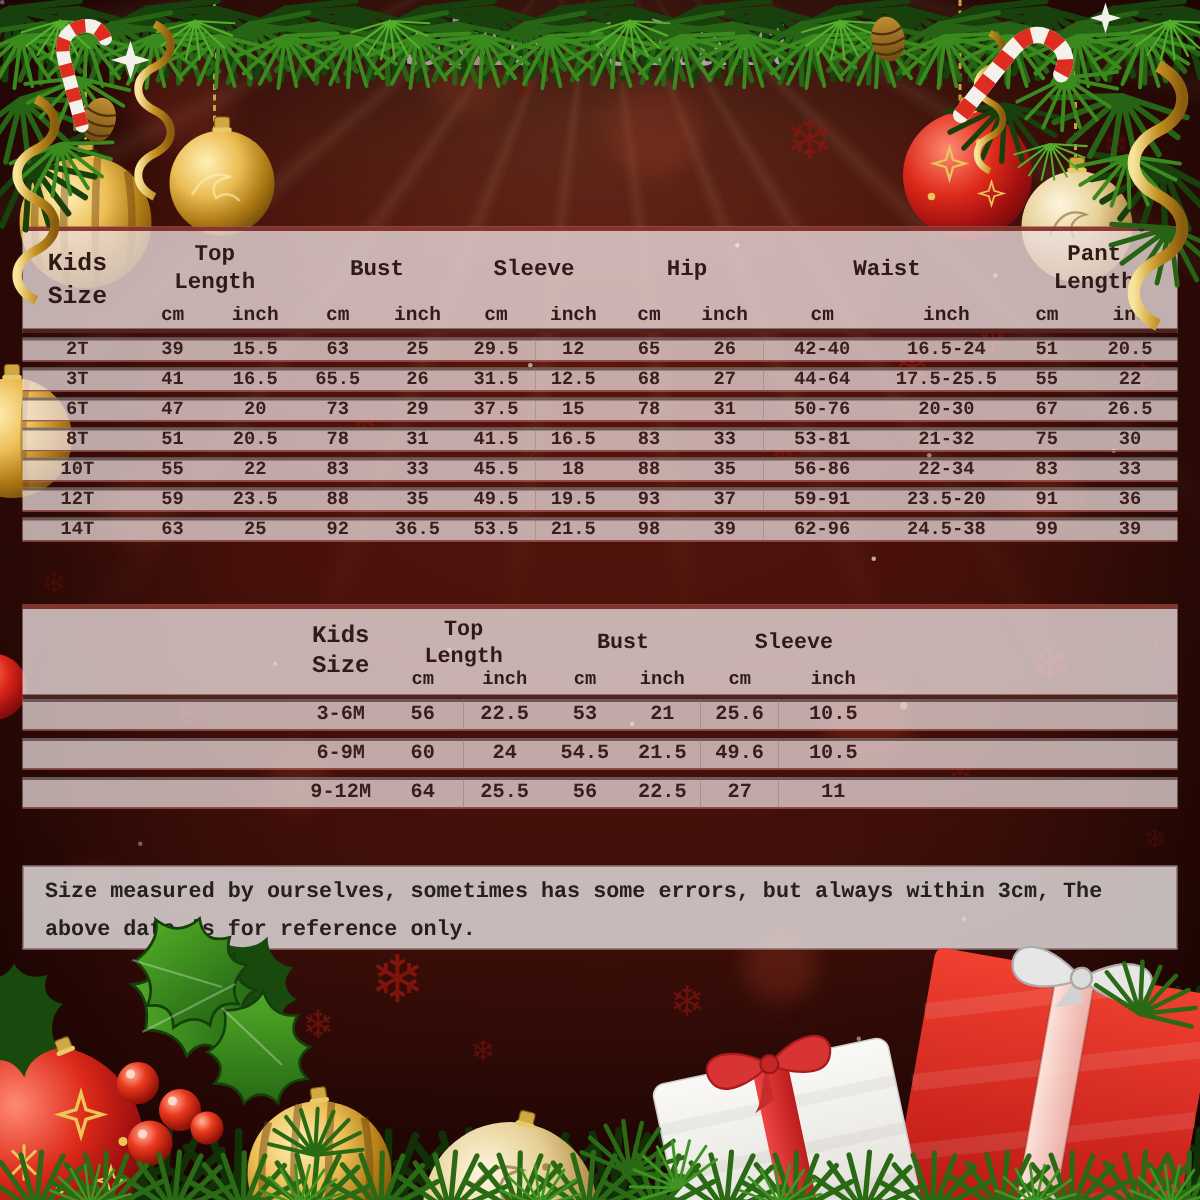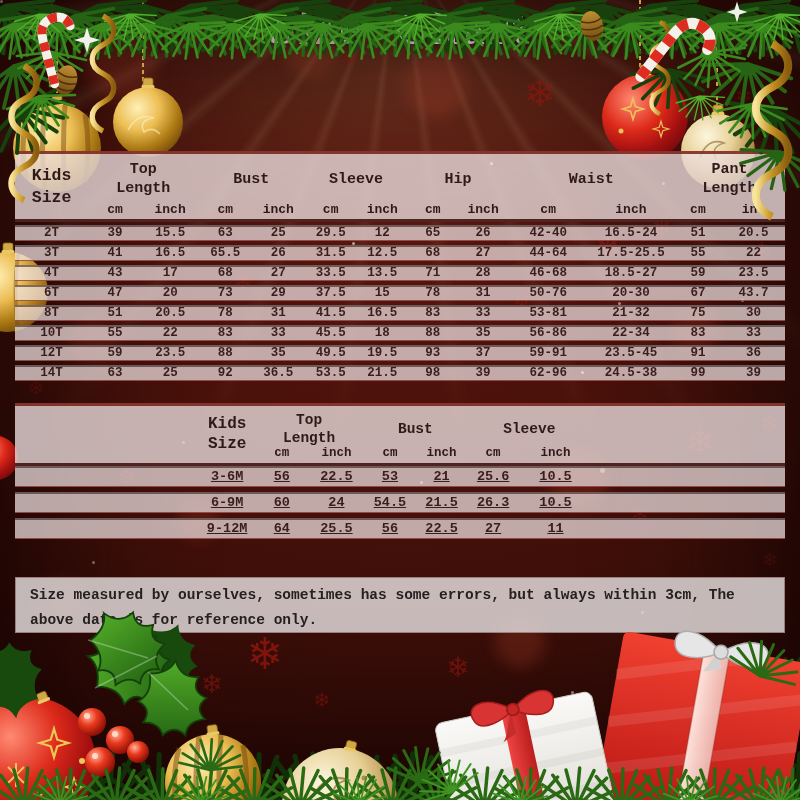--- a/index.html
+++ b/index.html
@@ -32,21 +32,21 @@
   .hdrband{border-spacing:0;background:rgba(236,223,223,0.78);
     border-top:3px solid rgba(115,20,12,0.8);border-bottom:3px solid rgba(60,10,8,0.85);}
   .hdrband th{font-weight:700;color:#301a18;padding:0;}
   th.corner{font-size:16.5px;line-height:1.3;white-space:pre-line;vertical-align:middle;}
   th.grp{font-size:15px;line-height:1.25;white-space:pre-line;vertical-align:middle;padding-top:5px;}
   th.unit{font-size:13px;vertical-align:bottom;padding-bottom:3px;line-height:1;}
   .rowsband{border-spacing:0 4px;}
   .rowsband td{background:rgba(241,229,229,0.72);border-top:2px solid rgba(28,8,8,0.5);
     border-bottom:1px solid rgba(125,22,16,0.65);text-align:center;font-size:12.5px;
     height:12px;line-height:13px;padding:0;white-space:nowrap;}
-  #t2b{border-spacing:0 5px;text-decoration:underline;}
+  #t2b{border-spacing:0 5px;}
   #t2b td{font-size:13.5px;height:17px;line-height:18px;}
   #t2h th.corner{font-size:16px;}
   #t2h th.grp{font-size:14.5px;}
   #t2h th.unit{font-size:12.5px;}
   #note{left:15px;top:577px;width:770px;height:56px;background:rgba(223,216,216,0.85);
     border:1px solid rgba(90,40,40,0.4);color:#262020;font-size:14.5px;line-height:1.75;
     padding:5px 14px;font-weight:700;}
 </style>
 </head>
 <body>
@@ -295,51 +295,36 @@
           <td>31.5</td>
           <td>12.5</td>
           <td>68</td>
           <td>27</td>
           <td>44-64</td>
           <td>17.5-25.5</td>
           <td>55</td>
           <td>22</td>
         </tr>
 
-        <tr>
-          <td>4T</td>
-          <td>43</td>
-          <td>17</td>
-          <td>68</td>
-          <td>27</td>
-          <td>33.5</td>
-          <td>13.5</td>
-          <td>71</td>
-          <td>28</td>
-          <td>46-68</td>
-          <td>18.5-27</td>
-          <td>59</td>
-          <td>23.5</td>
-        </tr>
 
 
         <tr>
           <td>6T</td>
           <td>47</td>
           <td>20</td>
           <td>73</td>
           <td>29</td>
           <td>37.5</td>
           <td>15</td>
           <td>78</td>
           <td>31</td>
           <td>50-76</td>
           <td>20-30</td>
           <td>67</td>
-          <td>43.7</td>
+          <td>26.5</td>
         </tr>
 
         <tr>
           <td>8T</td>
           <td>51</td>
           <td>20.5</td>
           <td>78</td>
           <td>31</td>
           <td>41.5</td>
           <td>16.5</td>
@@ -371,21 +356,21 @@
           <td>12T</td>
           <td>59</td>
           <td>23.5</td>
           <td>88</td>
           <td>35</td>
           <td>49.5</td>
           <td>19.5</td>
           <td>93</td>
           <td>37</td>
           <td>59-91</td>
-          <td>23.5-45</td>
+          <td>23.5-20</td>
           <td>91</td>
           <td>36</td>
         </tr>
 
         <tr>
           <td>14T</td>
           <td>63</td>
           <td>25</td>
           <td>92</td>
           <td>36.5</td>
@@ -461,21 +446,21 @@
           <td></td>
         </tr>
 
         <tr>
           <td></td>
           <td>6-9M</td>
           <td>60</td>
           <td>24</td>
           <td>54.5</td>
           <td>21.5</td>
-          <td>26.3</td>
+          <td>49.6</td>
           <td>10.5</td>
           <td></td>
         </tr>
 
         <tr>
           <td></td>
           <td>9-12M</td>
           <td>64</td>
           <td>25.5</td>
           <td>56</td>

